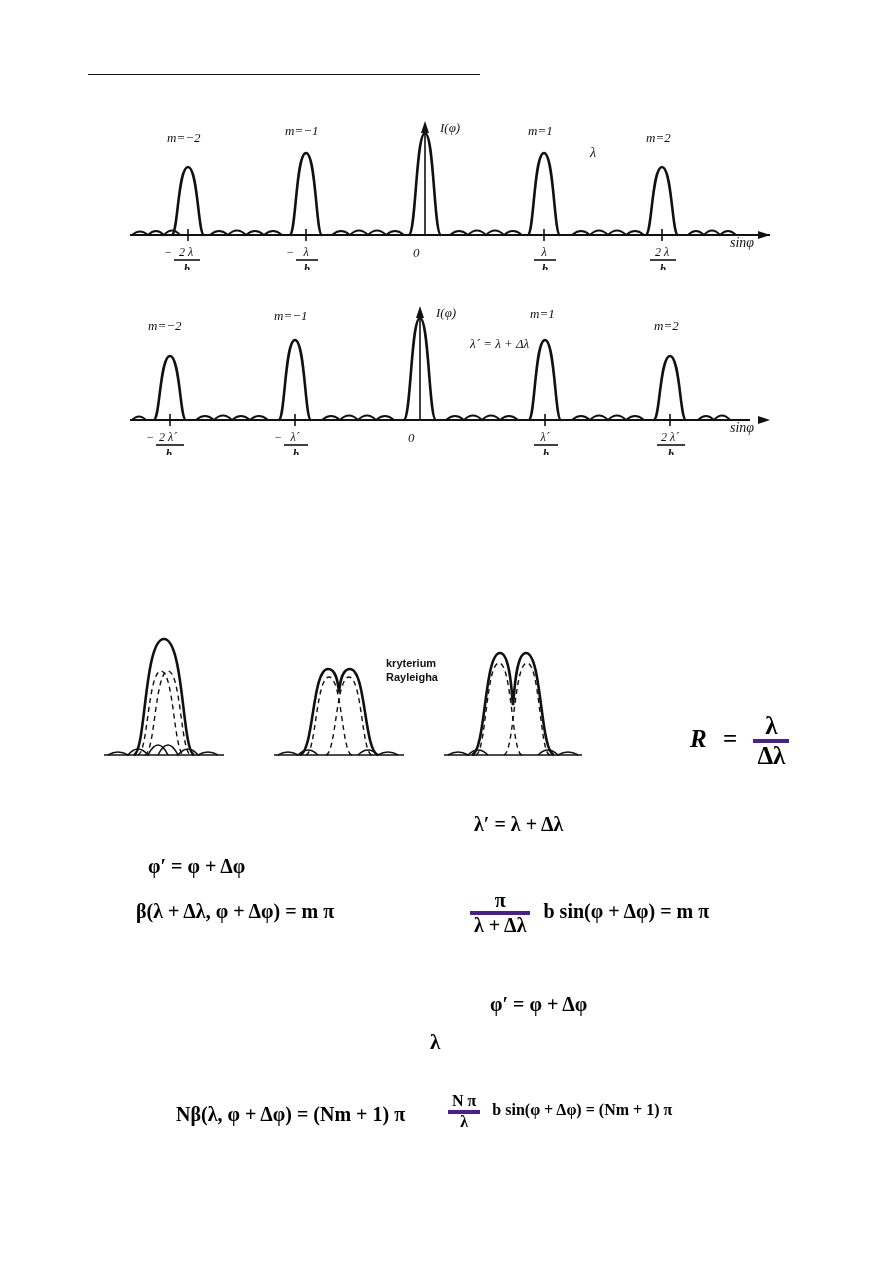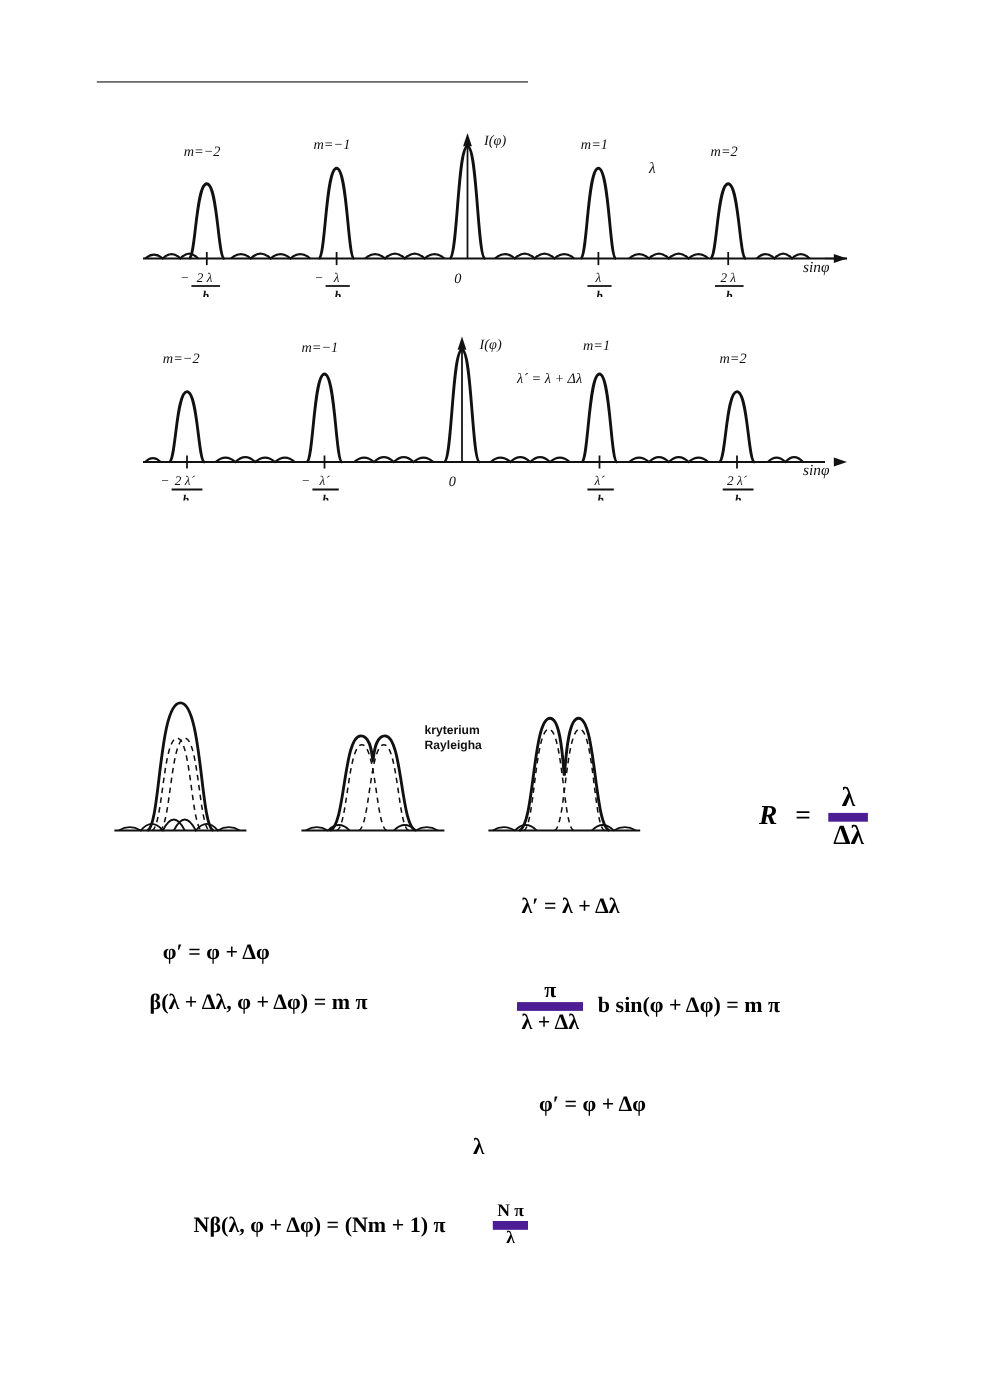--- a/index.html
+++ b/index.html
@@ -48,21 +48,21 @@
     white-space: nowrap;
   }
   .italic { font-style: italic; }
   .frac {
     display: inline-block;
     vertical-align: middle;
     text-align: center;
     line-height: 1.05;
   }
   .frac .num { display: block; padding: 0 4px; }
-  .frac .den { display: block; border-top: 8px solid #4c1d95; padding: 0 4px; }
+  .frac .den { display: block; border-top: 4px solid #4c1d95; padding: 0 4px; }
 
   #eq-R { left: 690px; top: 713px; font-size: 25px; font-weight: bold; }
   #eq-R .frac { font-size: 25px; }
 
   #eq-lambda-prime { left: 474px; top: 813px; font-size: 20px; font-weight: bold; }
   #eq-phi-prime-1  { left: 148px; top: 855px; font-size: 20px; font-weight: bold; }
   #eq-beta         { left: 136px; top: 900px; font-size: 20px; font-weight: bold; }
   #eq-pi-frac      { left: 470px; top: 890px; font-size: 20px; font-weight: bold; }
   #eq-phi-prime-2  { left: 490px; top: 993px; font-size: 20px; font-weight: bold; }
   #eq-lambda-lone  { left: 430px; top: 1030px; font-size: 21px; font-weight: bold; }
@@ -287,15 +287,16 @@
 
   <div class="math" id="eq-lambda-lone">λ</div>
 
   <div class="math" id="eq-Nbeta">Nβ(λ, φ + Δφ) = (Nm + 1) π</div>
 
   <div class="math" id="eq-Npi-frac">
     <span class="frac">
       <span class="num">N π</span>
       <span class="den">λ</span>
     </span>
+    <span style="padding-left:8px;">b sin(φ + Δφ)  =  (Nm + 1) π</span>
   </div>
 
 </div>
 
 </body></html>

